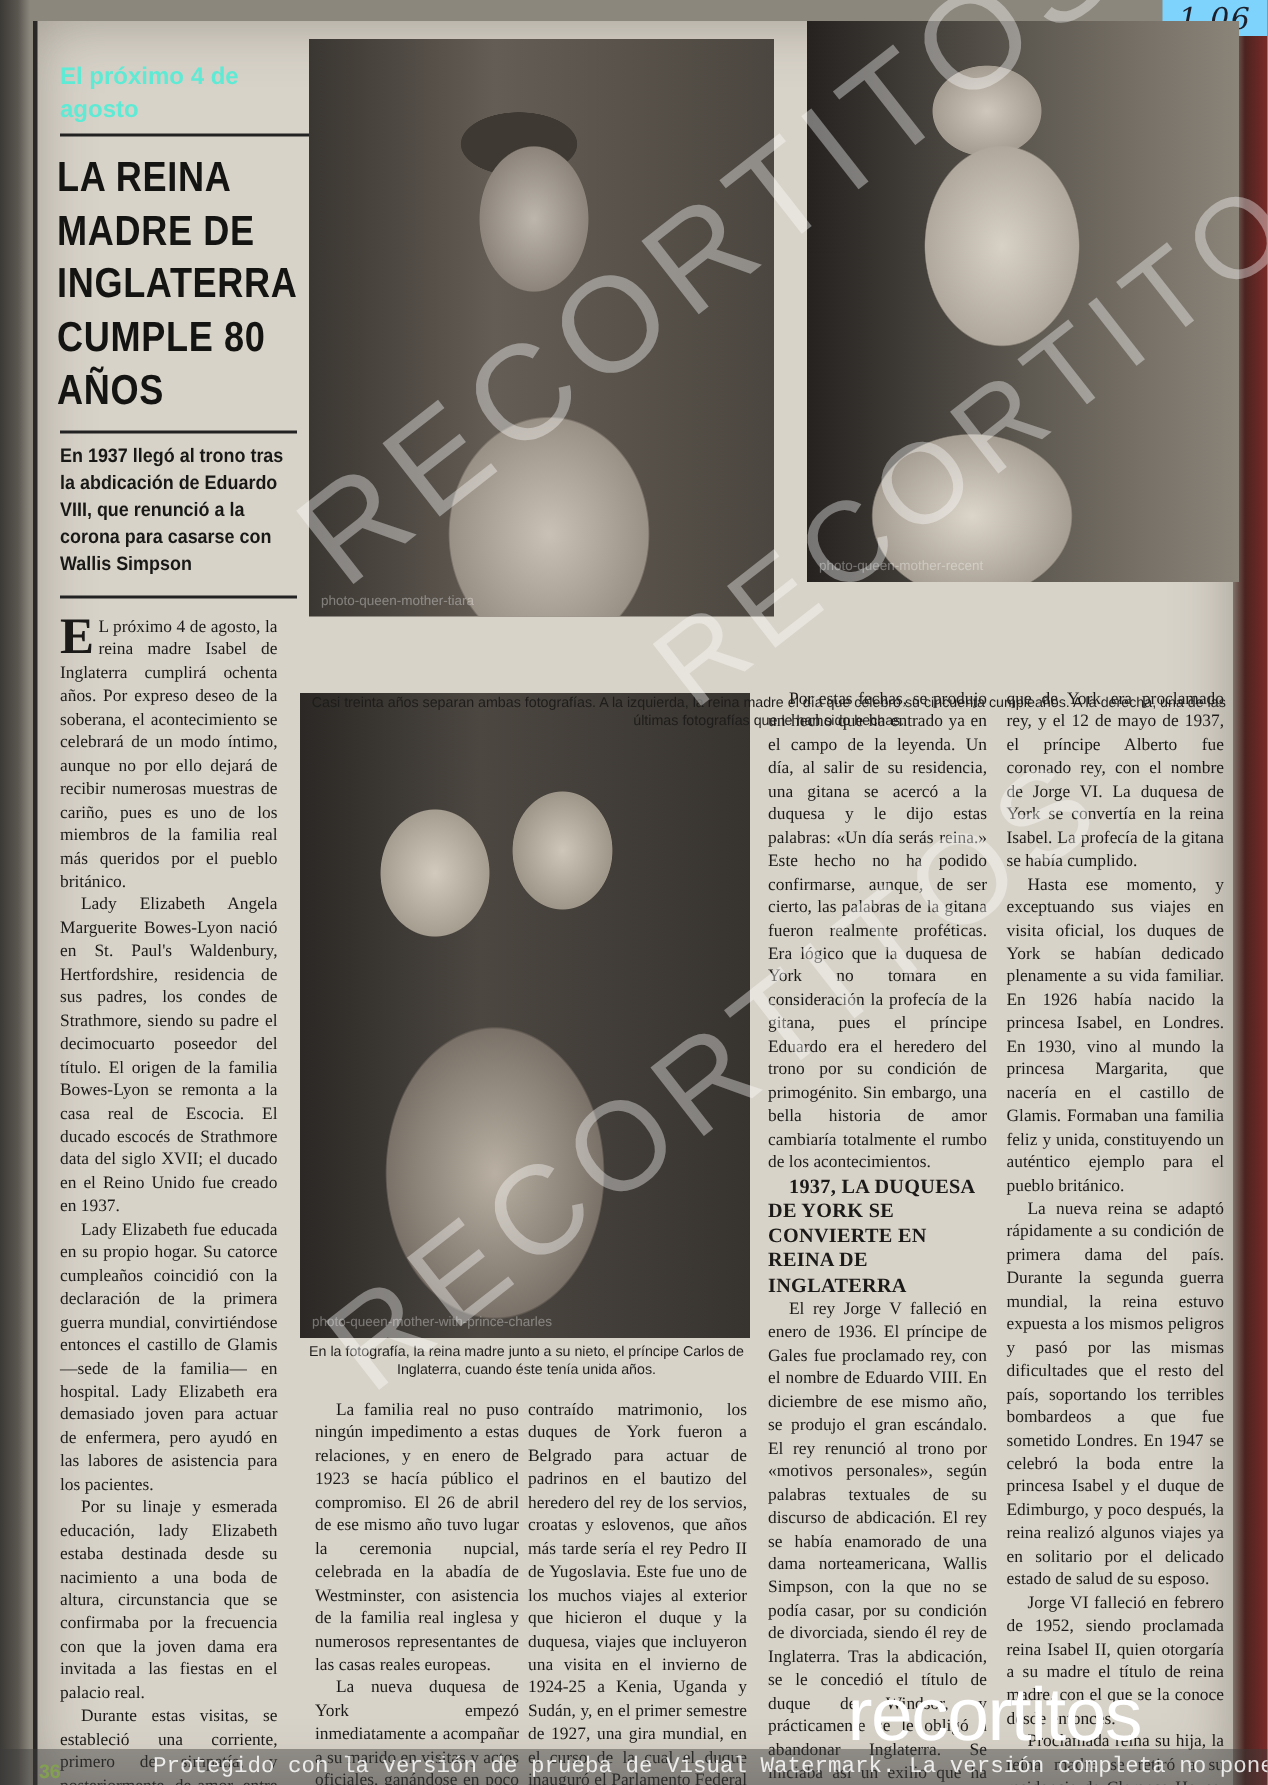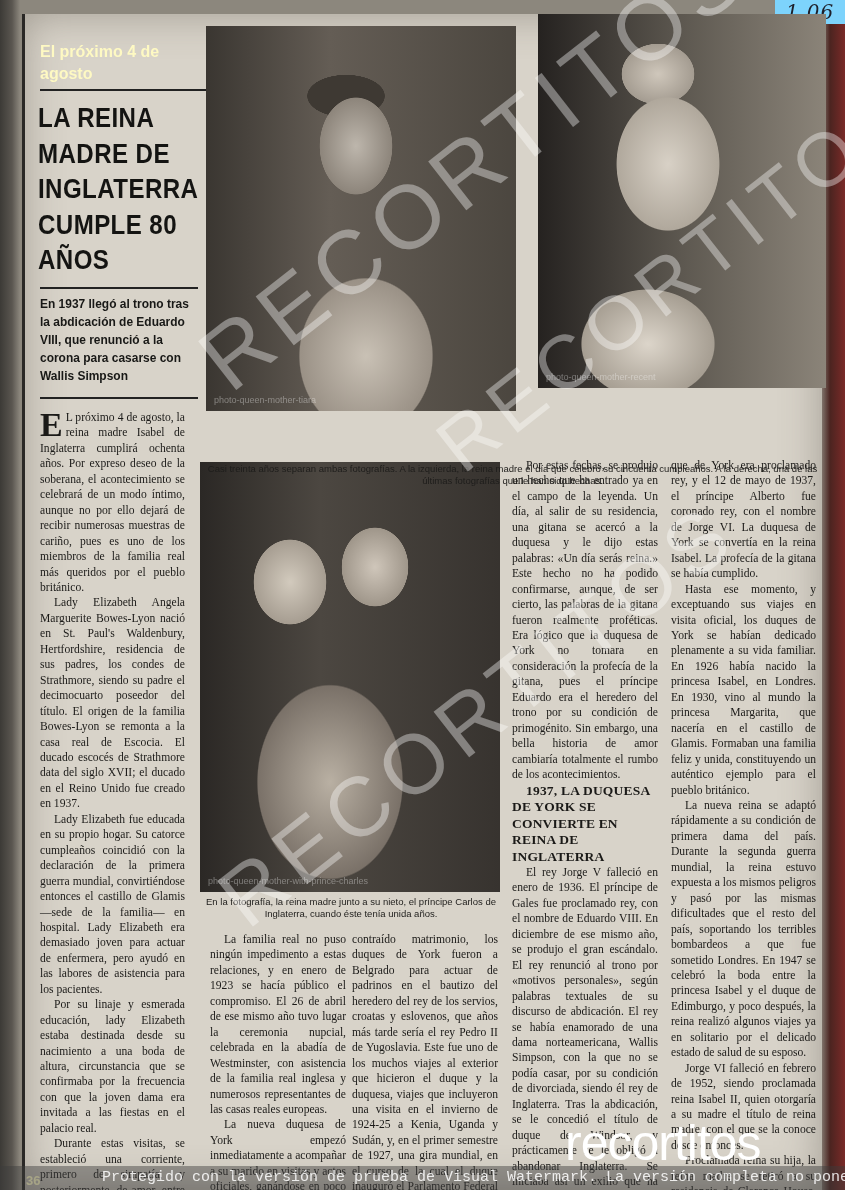--- a/index.html
+++ b/index.html
@@ -21,21 +21,21 @@
   .handwritten {
     position:absolute; left:775px; top:0; width:70px; height:24px;
     background:#7dd3fc; color:#1d1f2a;
     font-family:"DejaVu Serif", serif; font-style:italic; font-size:20px;
     line-height:24px; text-align:center; letter-spacing:1px;
   }
   
   .kicker {
     position:absolute; left:40px; top:41px; width:170px;
     font-family:"Liberation Sans", sans-serif; font-weight:bold;
-    font-size:16px; line-height:22px; color:#fef9c3;
+    font-size:16px; line-height:22px; color:#5eead4;
     border-bottom:2px solid #222; padding-bottom:4px;
   }
   .headline {
     position:absolute; left:38px; top:100px; width:175px;
     font-family:"Liberation Sans", sans-serif; font-weight:bold;
     font-size:28px; line-height:35.5px; color:#141412;
     transform:scaleX(0.86); transform-origin:left top;
     letter-spacing:0.5px;
   }
   .headline-rule { position:absolute; left:40px; top:287px; width:158px; height:2px; background:#222; }
@@ -100,21 +100,21 @@
   .dropcap {
     float:left; font-size:34px; line-height:28px; font-weight:bold;
     margin:1px 3px 0 0; font-family:"Liberation Serif", serif;
   }
   .section-head {
     font-weight:bold; font-size:13.5px; line-height:16.5px; text-align:left;
     margin:14px 0 10px 0; text-indent:0; letter-spacing:0.2px;
   }
   .page-number {
     position:absolute; left:26px; top:1173px;
-    font-family:"Liberation Sans", sans-serif; font-weight:bold; font-size:13px; color:#fef9c3;
+    font-family:"Liberation Sans", sans-serif; font-weight:bold; font-size:13px; color:#bef264;
   }
 
   
   .wm-big {
     position:absolute; font-family:"Liberation Sans", sans-serif; font-size:90px;
     font-weight:normal; letter-spacing:8px; color:rgba(255,255,255,0.38);
     transform-origin:left top; white-space:nowrap; pointer-events:none;
   }
   .wm-1 { left:180px; top:330px; transform:rotate(-38deg); }
   .wm-2 { left:420px; top:420px; transform:rotate(-38deg); font-size:76px; }

